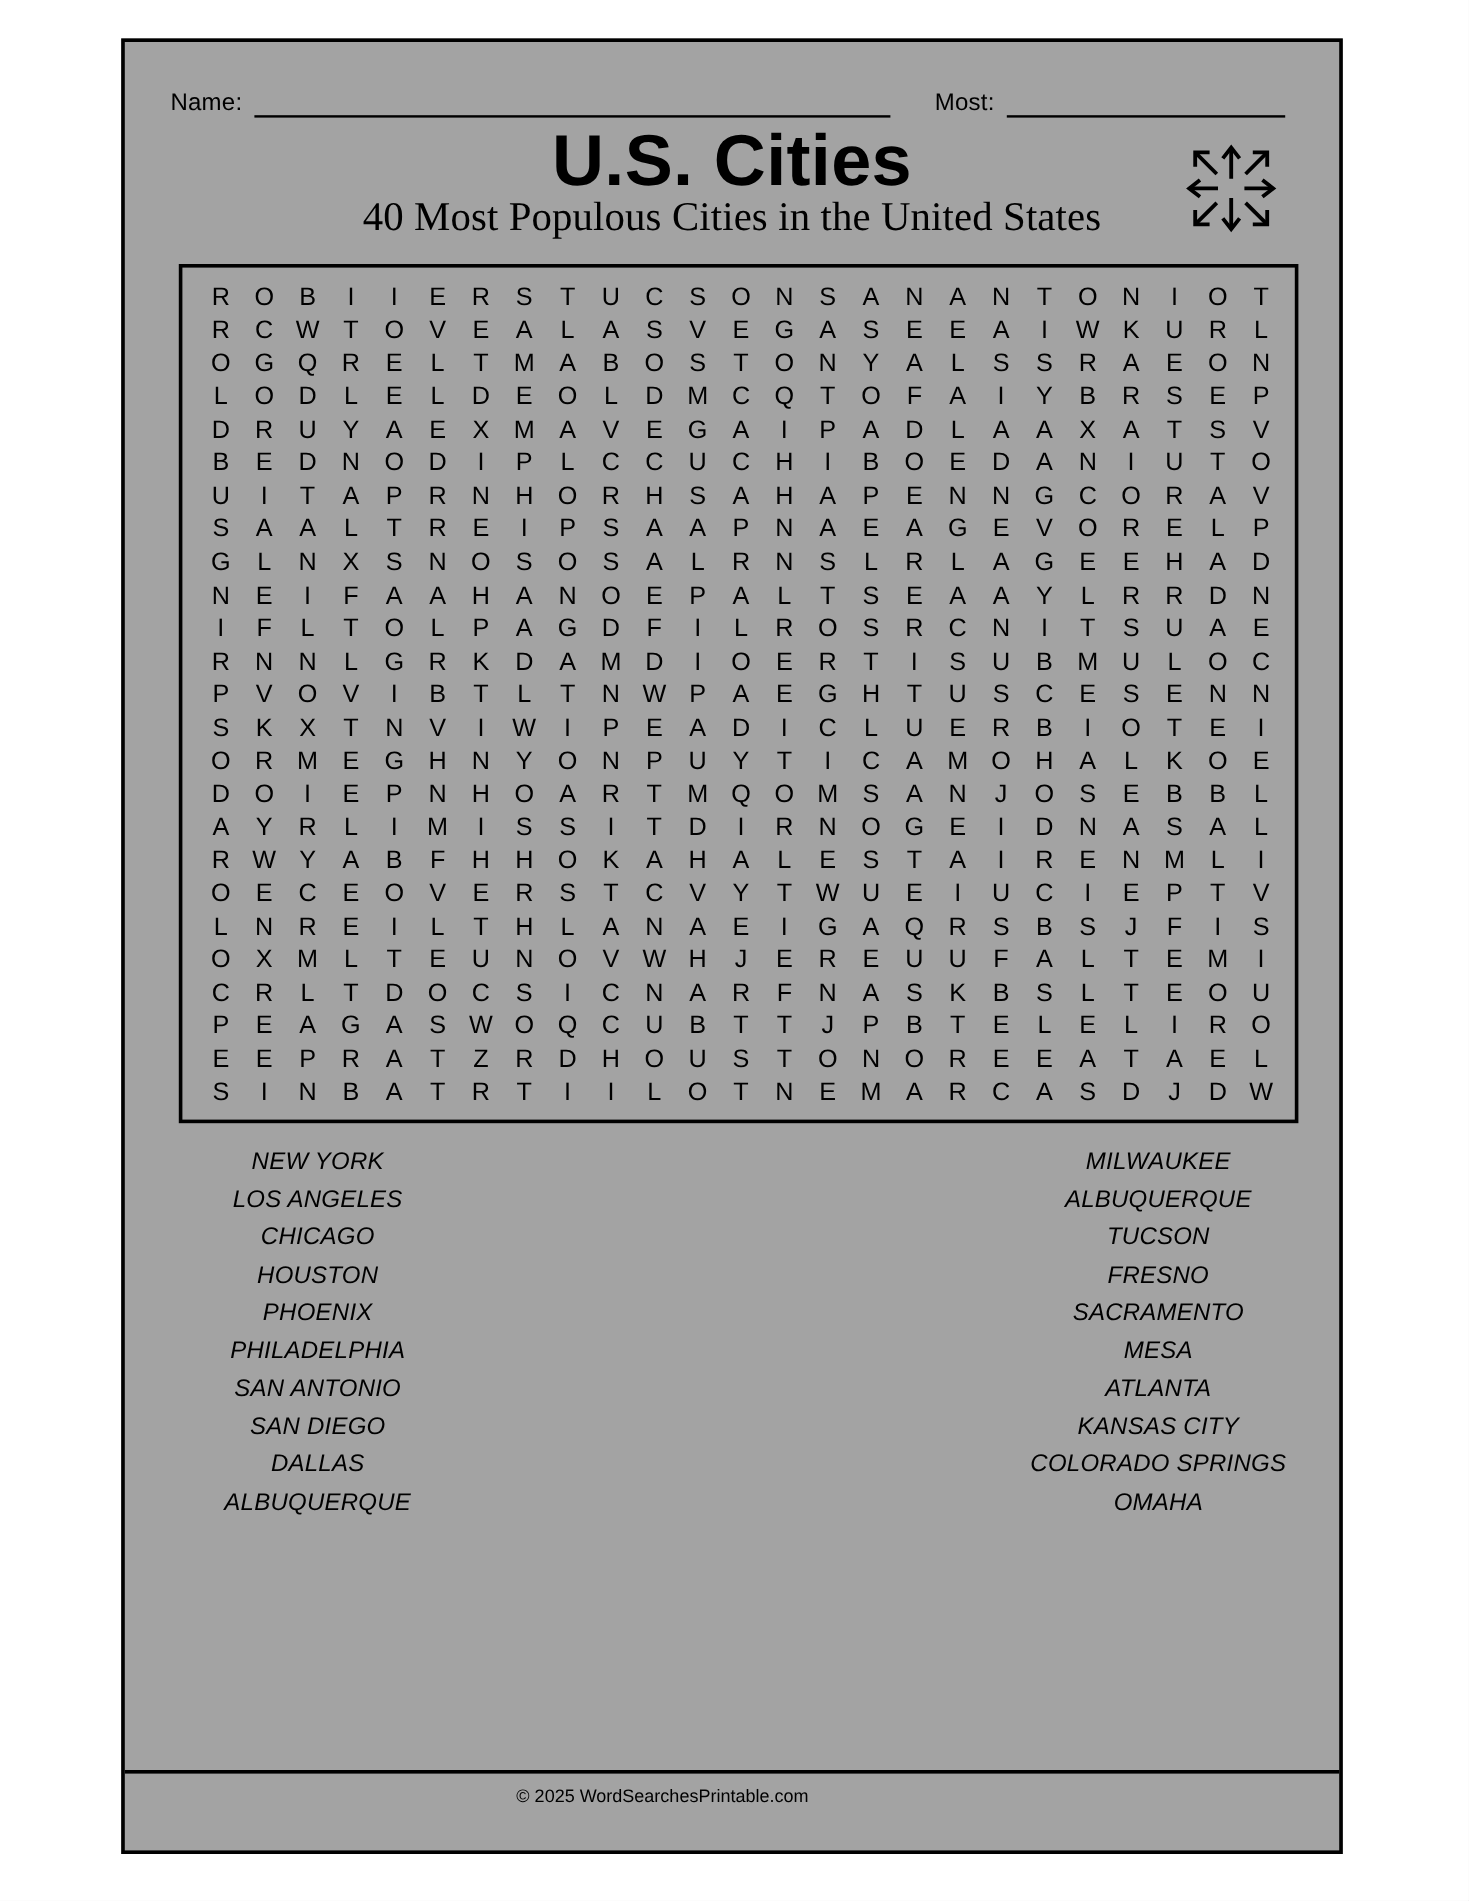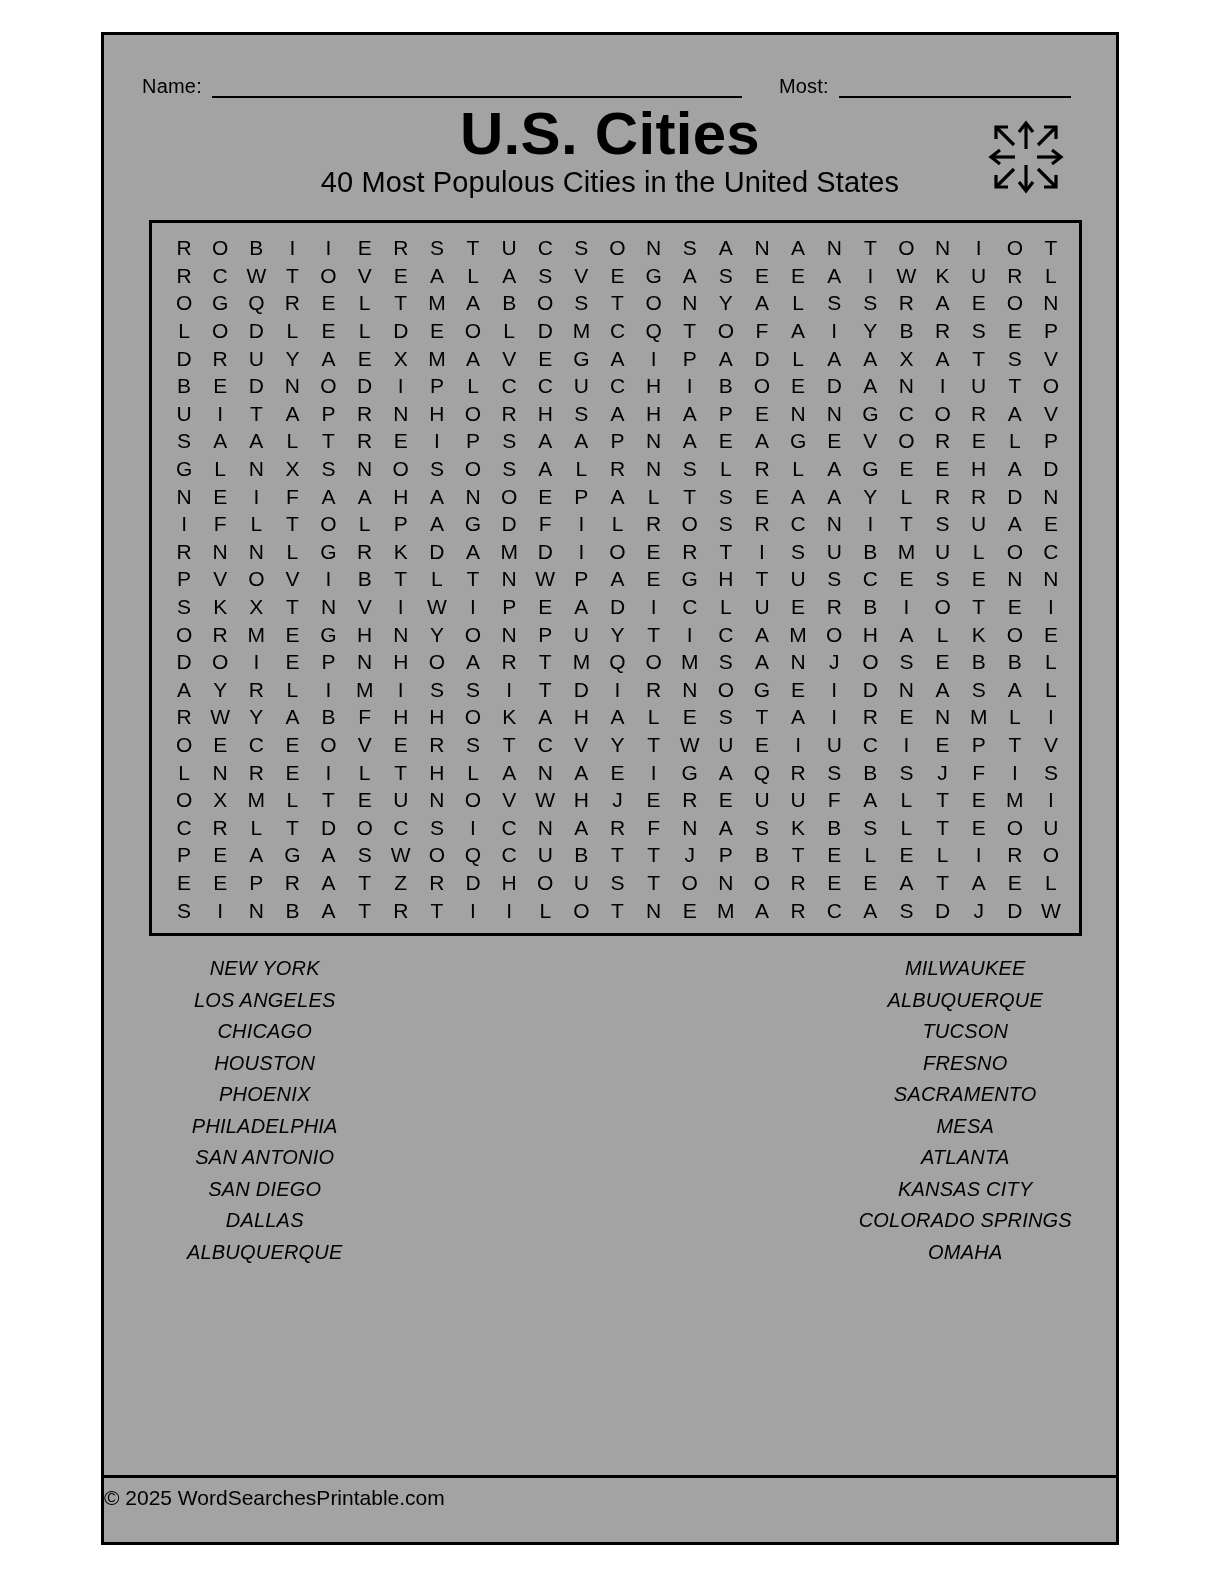--- a/index.html
+++ b/index.html
@@ -58,24 +58,25 @@
     text-align: center;
   }
   .title {
     font-size: 60px;
     font-weight: bold;
     line-height: 54px;
     letter-spacing: 0.3px;
     margin: 0;
   }
   .subtitle {
-    font-size: 29px;
+    font-size: 34px;
     line-height: 34px;
     margin: 4px 0 0 0;
     letter-spacing: 0.1px;
+    font-family: Liberation Serif, serif;
   }
   .dir-icon {
     position: absolute;
     right: 48px;
     top: 84px;
     width: 84px;
     height: 76px;
   }
 
   
@@ -137,21 +138,22 @@
     left: 0;
     top: 1440px;
     width: 1012px;
     border-top: 3px solid #000000;
   }
   #footer {
     position: absolute;
     left: 0;
     top: 1450px;
     width: 896px;
-    font-size: 21px;
+    text-align: center;
+    font-size: 15px;
     line-height: 26px;
   }
 </style>
 </head>
 <body>
 
 <div id="page">
 
   <div class="namedate">
     <span class="nd-label">Name:</span>

